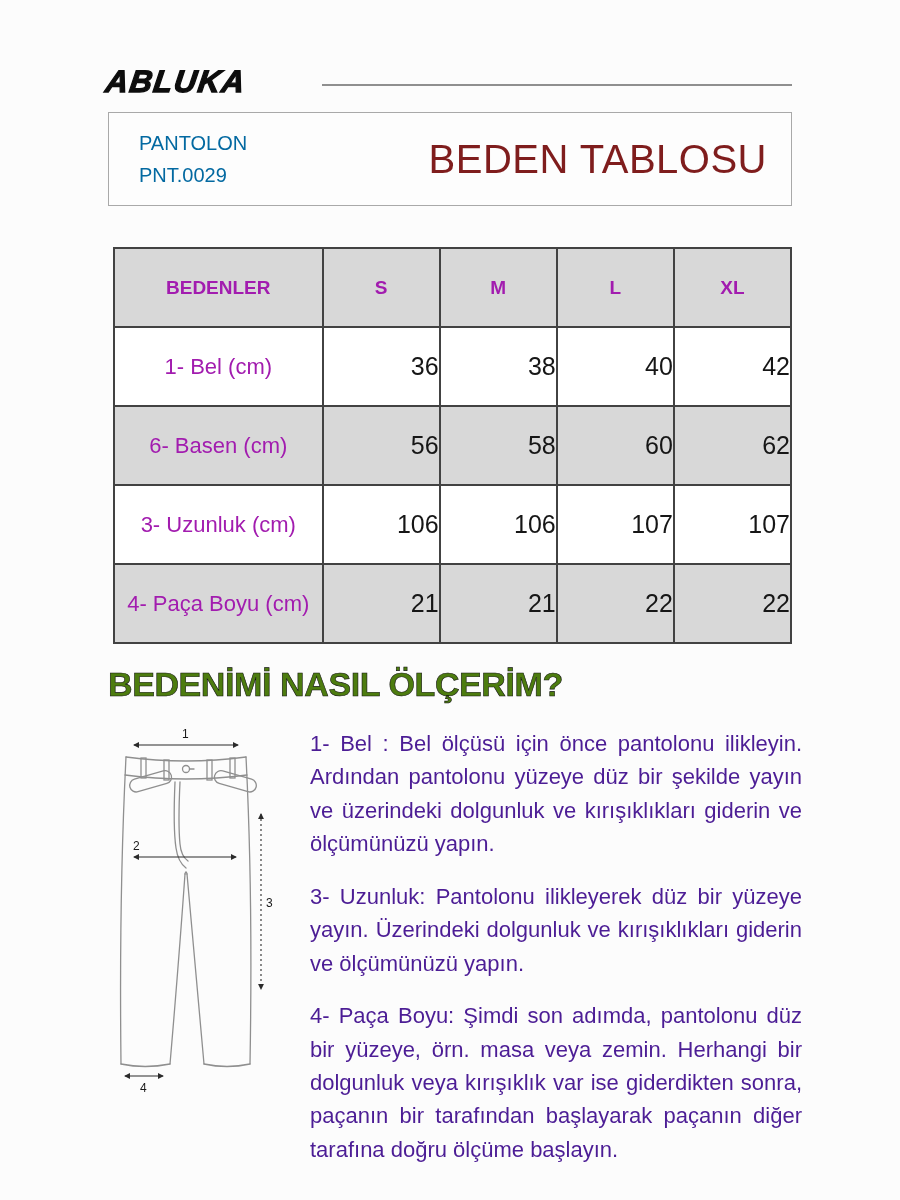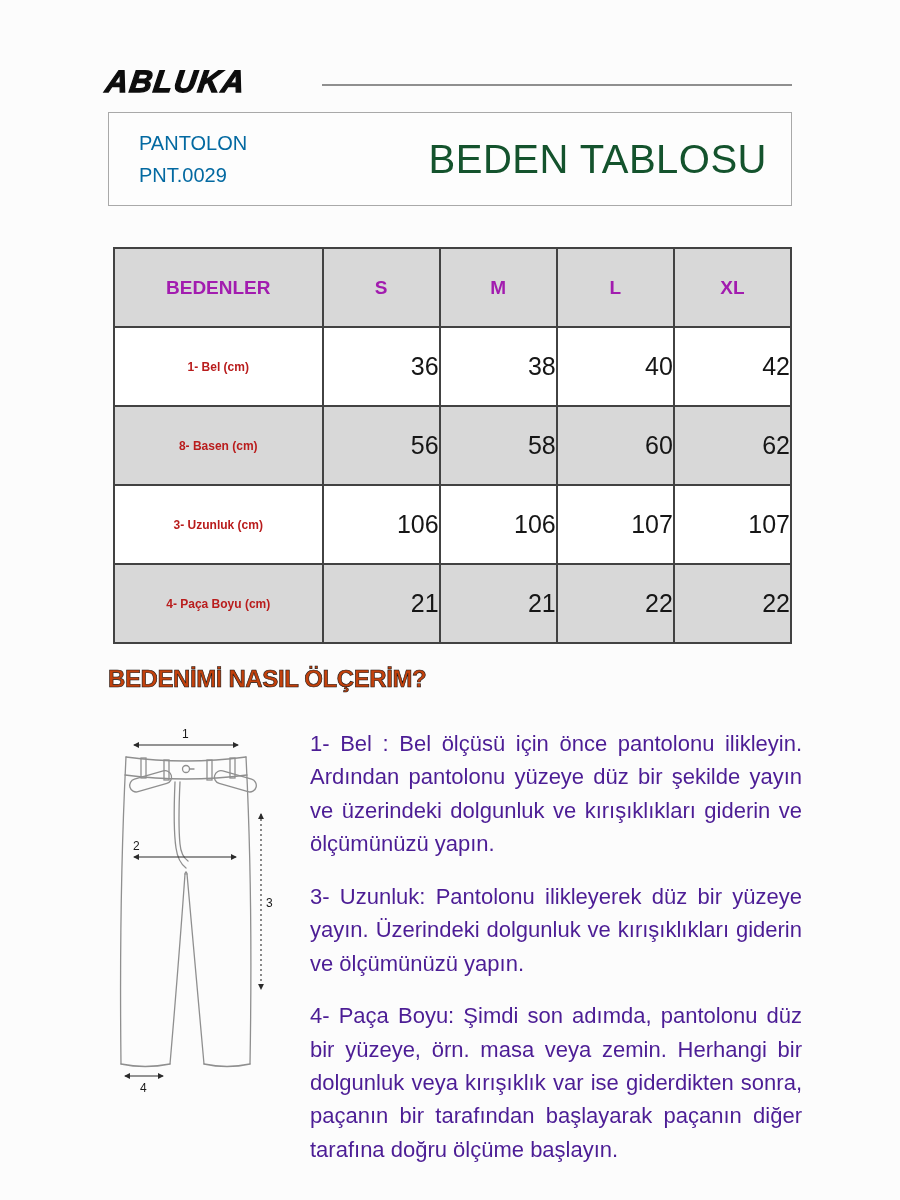--- a/index.html
+++ b/index.html
@@ -49,21 +49,21 @@
     font-size: 20px;
     font-weight: 400;
     line-height: 1.62;
     color: #0369a1;
   }
   .doc-title {
     padding-right: 24px;
     font-size: 40px;
     font-weight: 500;
     letter-spacing: 0.5px;
-    color: #14532d;
+    color: #7f1d1d;
     white-space: nowrap;
   }
 
   
   .size-table {
     position: absolute;
     left: 113px; top: 247px;
     width: 679px;
     border-collapse: collapse;
     table-layout: fixed;
@@ -77,31 +77,31 @@
   }
   .size-table col.c-label { width: 30.8%; }
   .size-table col.c-size { width: 17.3%; }
   .size-table th {
     background: #d8d8d8;
     font-size: 19px;
     font-weight: 700;
     color: #a21caf;
   }
   .size-table tr.shaded td { background: #d8d8d8; }
-  .size-table td.row-label { font-size: 12px; font-weight: 700; color: #b91c1c; }
+  .size-table td.row-label { font-size: 22px; font-weight: 400; color: #a21caf; }
   .size-table td.val { font-size: 25px; font-weight: 400; color: #161616; text-align: right; }
 
   
   .howto-heading {
     position: absolute;
     left: 108px; top: 665px;
-    font-size: 24px;
+    font-size: 34px;
     font-weight: 700;
     letter-spacing: -0.4px;
-    color: #c2410c;
+    color: #4d7c0f;
     -webkit-text-stroke: 0.6px #111111;
   }
   .pants-figure {
     position: absolute;
     left: 98px; top: 724px;
     width: 190px; height: 380px;
   }
   .instructions {
     position: absolute;
     left: 310px; top: 727px;
@@ -154,21 +154,21 @@
     </thead>
     <tbody>
       <tr>
         <td class="row-label">1- Bel (cm)</td>
         <td class="val">36</td>
         <td class="val">38</td>
         <td class="val">40</td>
         <td class="val">42</td>
       </tr>
       <tr class="shaded">
-        <td class="row-label">8- Basen (cm)</td>
+        <td class="row-label">6- Basen (cm)</td>
         <td class="val">56</td>
         <td class="val">58</td>
         <td class="val">60</td>
         <td class="val">62</td>
       </tr>
       <tr>
         <td class="row-label">3- Uzunluk (cm)</td>
         <td class="val">106</td>
         <td class="val">106</td>
         <td class="val">107</td>

